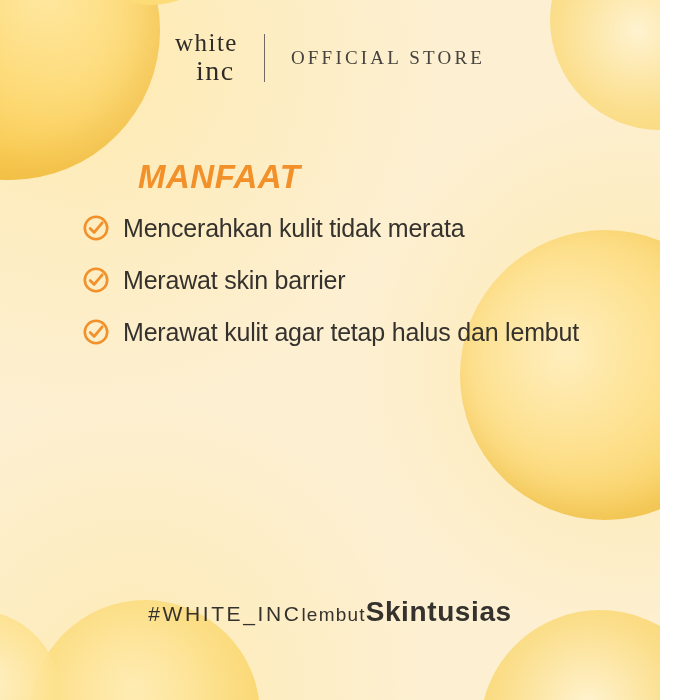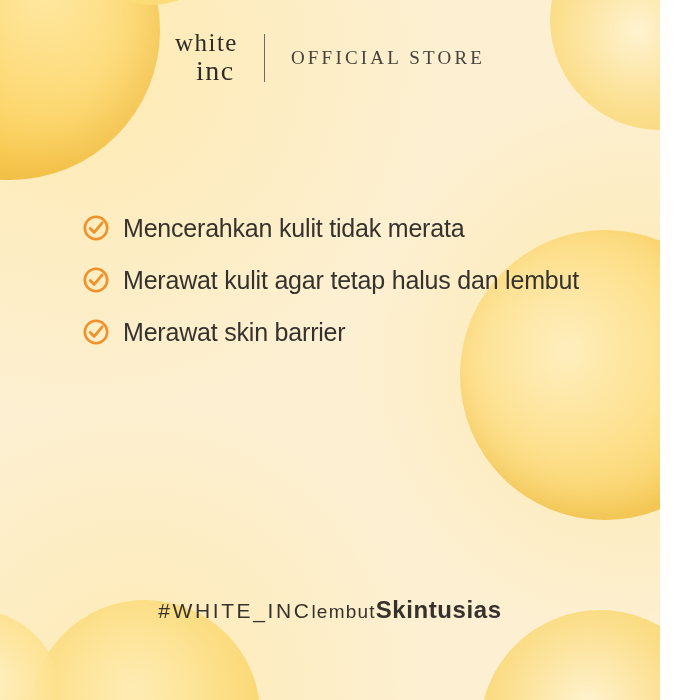--- a/index.html
+++ b/index.html
@@ -190,21 +190,21 @@
   .footer .seg-a {
     font-size: 21px;
     font-weight: normal;
     letter-spacing: 2.6px;
   }
   .footer .seg-b {
     font-size: 19px;
     letter-spacing: 1.2px;
   }
   .footer .seg-c {
-    font-size: 24px;
+    font-size: 28px;
     font-weight: bold;
     letter-spacing: 0.6px;
     margin-top: 35px;
   }
 </style>
 </head>
 <body>
 
 <div id="page">
 
@@ -221,51 +221,52 @@
 
     <div class="brand">
       <div class="brand-mark">
         <span class="l1">white</span>
         <span class="l2">inc</span>
       </div>
       <div class="brand-divider"></div>
       <div class="brand-store">OFFICIAL  STORE</div>
     </div>
 
+    <div class="heading">MANFAAT</div>
 
     <div class="benefits">
 
       <div class="benefit">
         <span class="check">
           <svg width="26" height="26" viewBox="0 0 26 26">
             <circle cx="13" cy="13" r="11.2" fill="none" stroke="#f2902a" stroke-width="2.6"></circle>
             <path d="M7.2 13.4 L11.2 17.4 L19.2 7.8" fill="none" stroke="#f2902a" stroke-width="2.8" stroke-linecap="round" stroke-linejoin="round"></path>
           </svg>
         </span>
         <span class="benefit-text">Mencerahkan kulit tidak merata</span>
       </div>
 
       <div class="benefit">
         <span class="check">
           <svg width="26" height="26" viewBox="0 0 26 26">
             <circle cx="13" cy="13" r="11.2" fill="none" stroke="#f2902a" stroke-width="2.6"></circle>
             <path d="M7.2 13.4 L11.2 17.4 L19.2 7.8" fill="none" stroke="#f2902a" stroke-width="2.8" stroke-linecap="round" stroke-linejoin="round"></path>
           </svg>
         </span>
-        <span class="benefit-text">Merawat kulit agar tetap halus dan lembut</span>
+        <span class="benefit-text">Merawat skin barrier</span>
       </div>
 
       <div class="benefit">
         <span class="check">
           <svg width="26" height="26" viewBox="0 0 26 26">
             <circle cx="13" cy="13" r="11.2" fill="none" stroke="#f2902a" stroke-width="2.6"></circle>
             <path d="M7.2 13.4 L11.2 17.4 L19.2 7.8" fill="none" stroke="#f2902a" stroke-width="2.8" stroke-linecap="round" stroke-linejoin="round"></path>
           </svg>
         </span>
-        <span class="benefit-text">Merawat skin barrier</span>
+        <span class="benefit-text">Merawat kulit agar tetap halus dan lembut</span>
       </div>
 
 
     </div>
 
     <div class="footer">
       <span class="seg-a">#WHITE_INC</span><span class="seg-b">lembut</span><span class="seg-c">Skintusias</span>
     </div>
 
   </div>

